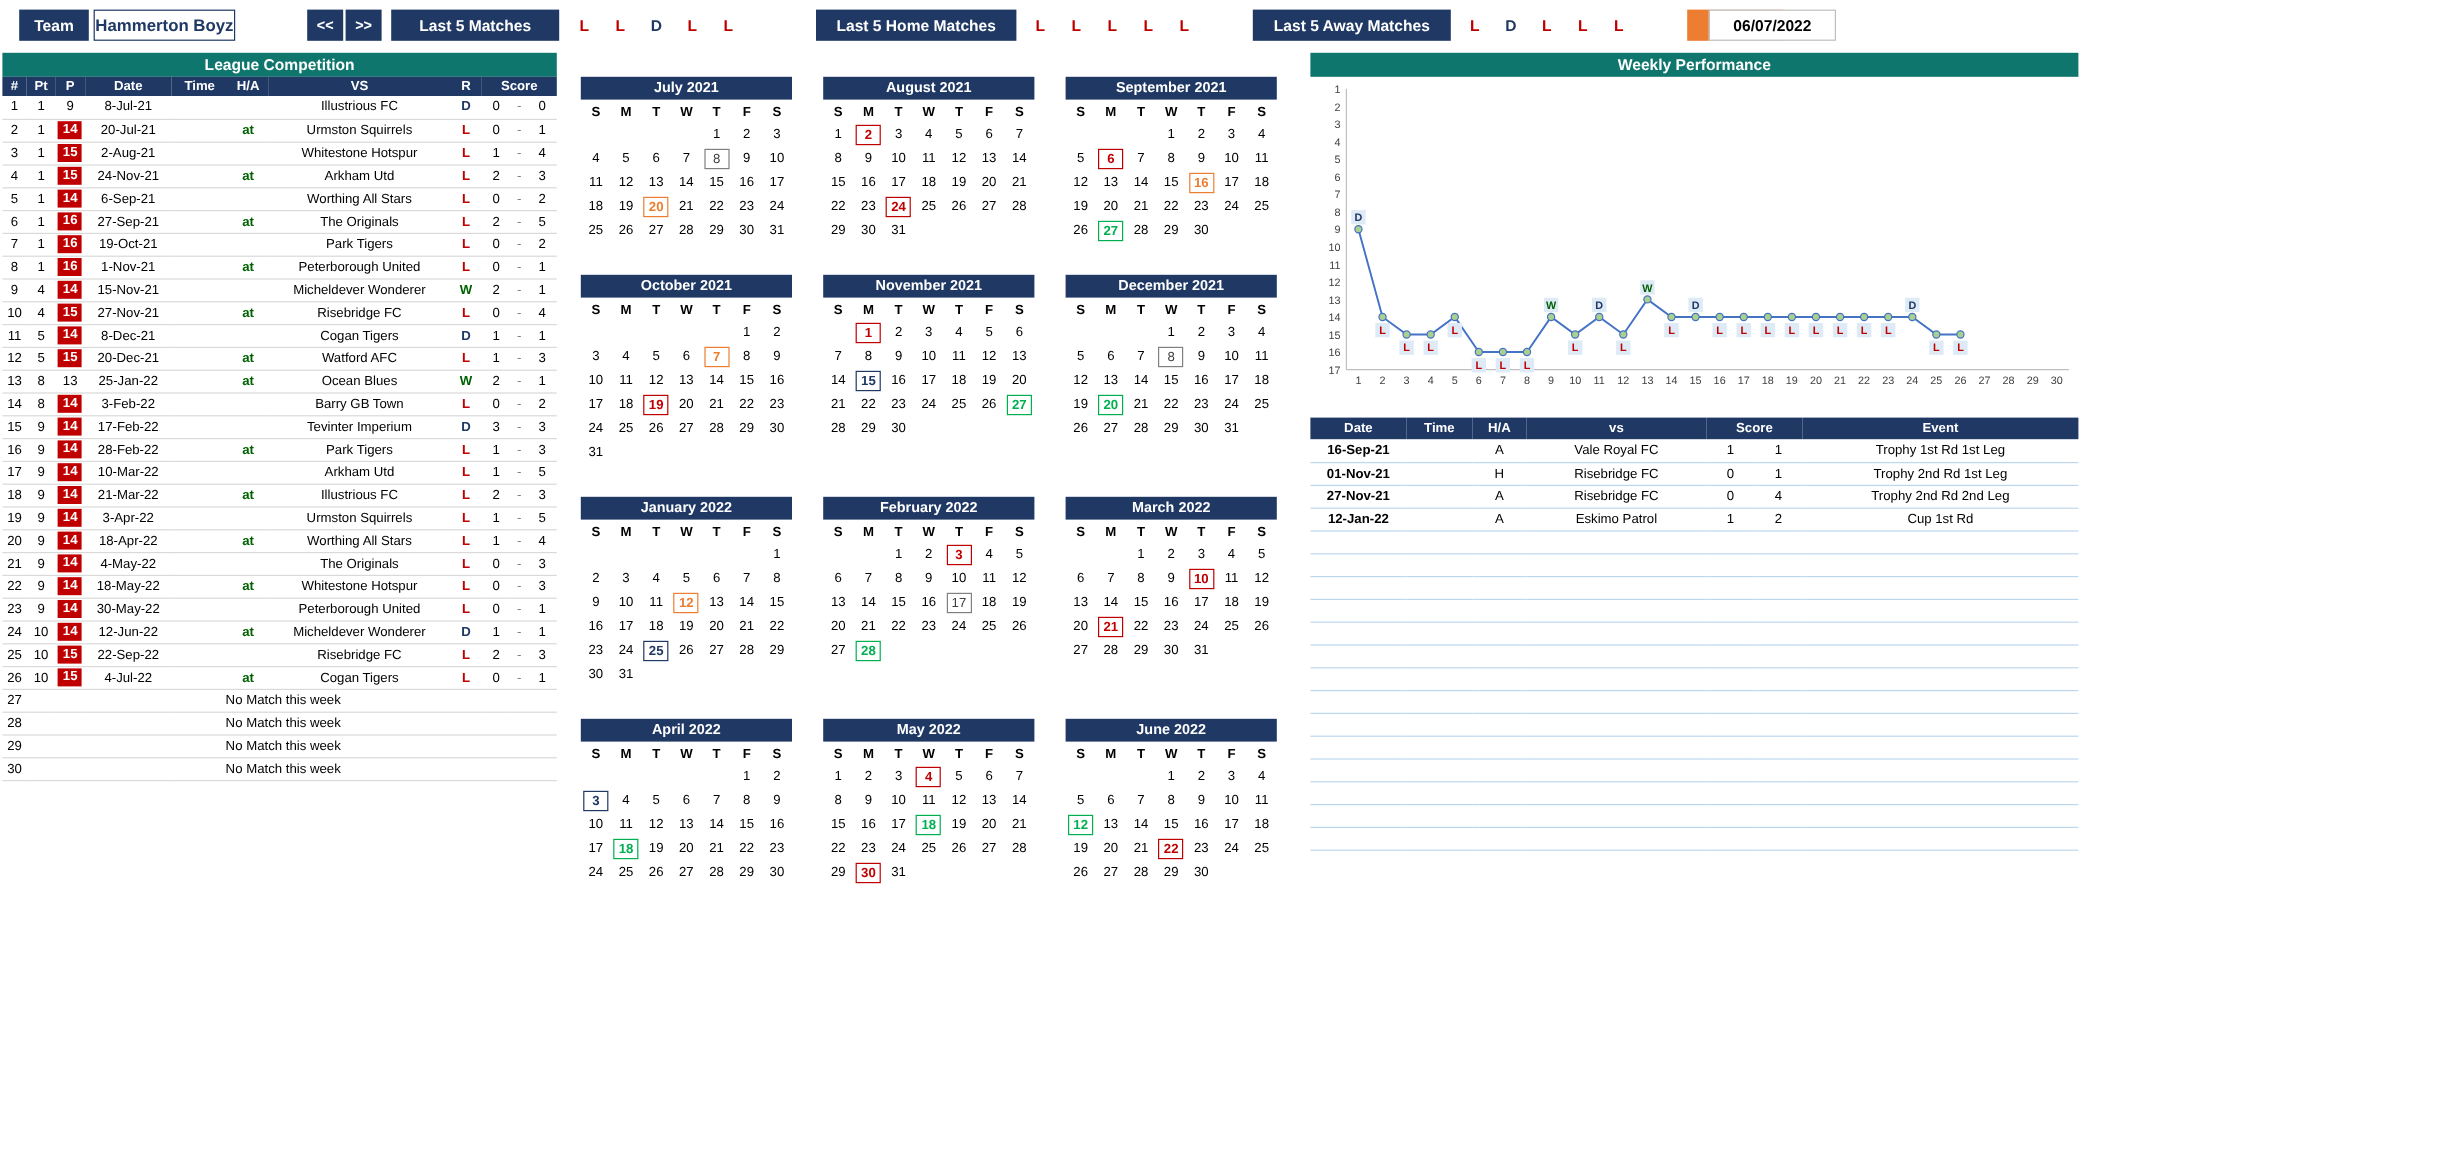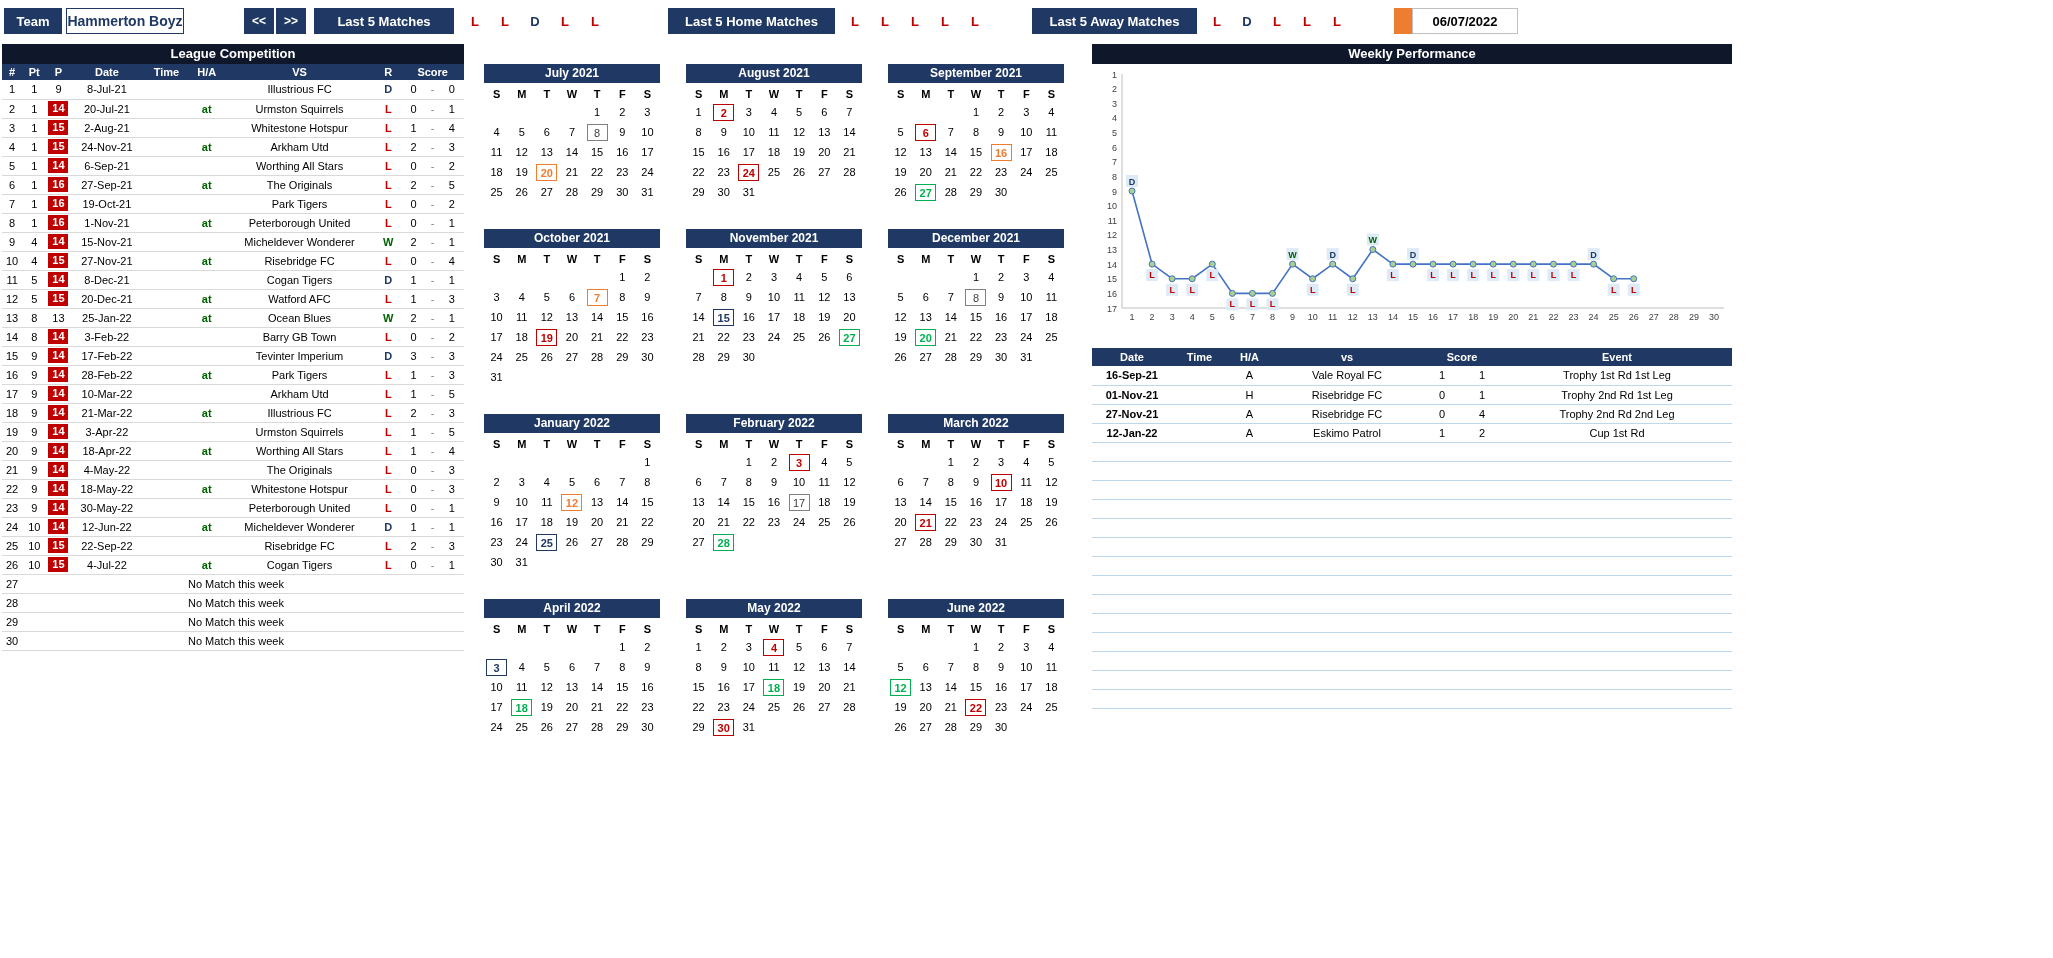--- a/index.html
+++ b/index.html
@@ -17,21 +17,21 @@
     overflow: hidden;
     background: #fff;
   }
 
   
   .topbar {
     position: absolute;
     top: 8px; left: 0; right: 0;
     height: 30px;
   }
-  .tb-item { position: absolute; height: 26px; display: flex; align-items: center; }
+  .tb-item { position: absolute; height: 26px; display: flex; align-items: center; margin-left: 12px; }
   .navy-box {
     background: #1F3864;
     color: #fff;
     font-weight: bold;
     font-size: 13px;
     display: flex; align-items: center; justify-content: center;
     height: 26px;
   }
   .white-box {
     background: #fff;
@@ -73,21 +73,21 @@
     border: 1px solid #BFBFBF;
     color: #000;
     font-weight: bold;
     font-size: 13px;
     display: flex; align-items: center; justify-content: center;
     height: 26px;
   }
 
   
   .panel-title {
-    background: #0f172a;
+    background: #0f766e;
     color: #fff;
     font-weight: bold;
     font-size: 13px;
     text-align: center;
     line-height: 20px;
     height: 20px;
   }
 
   
   #league {

